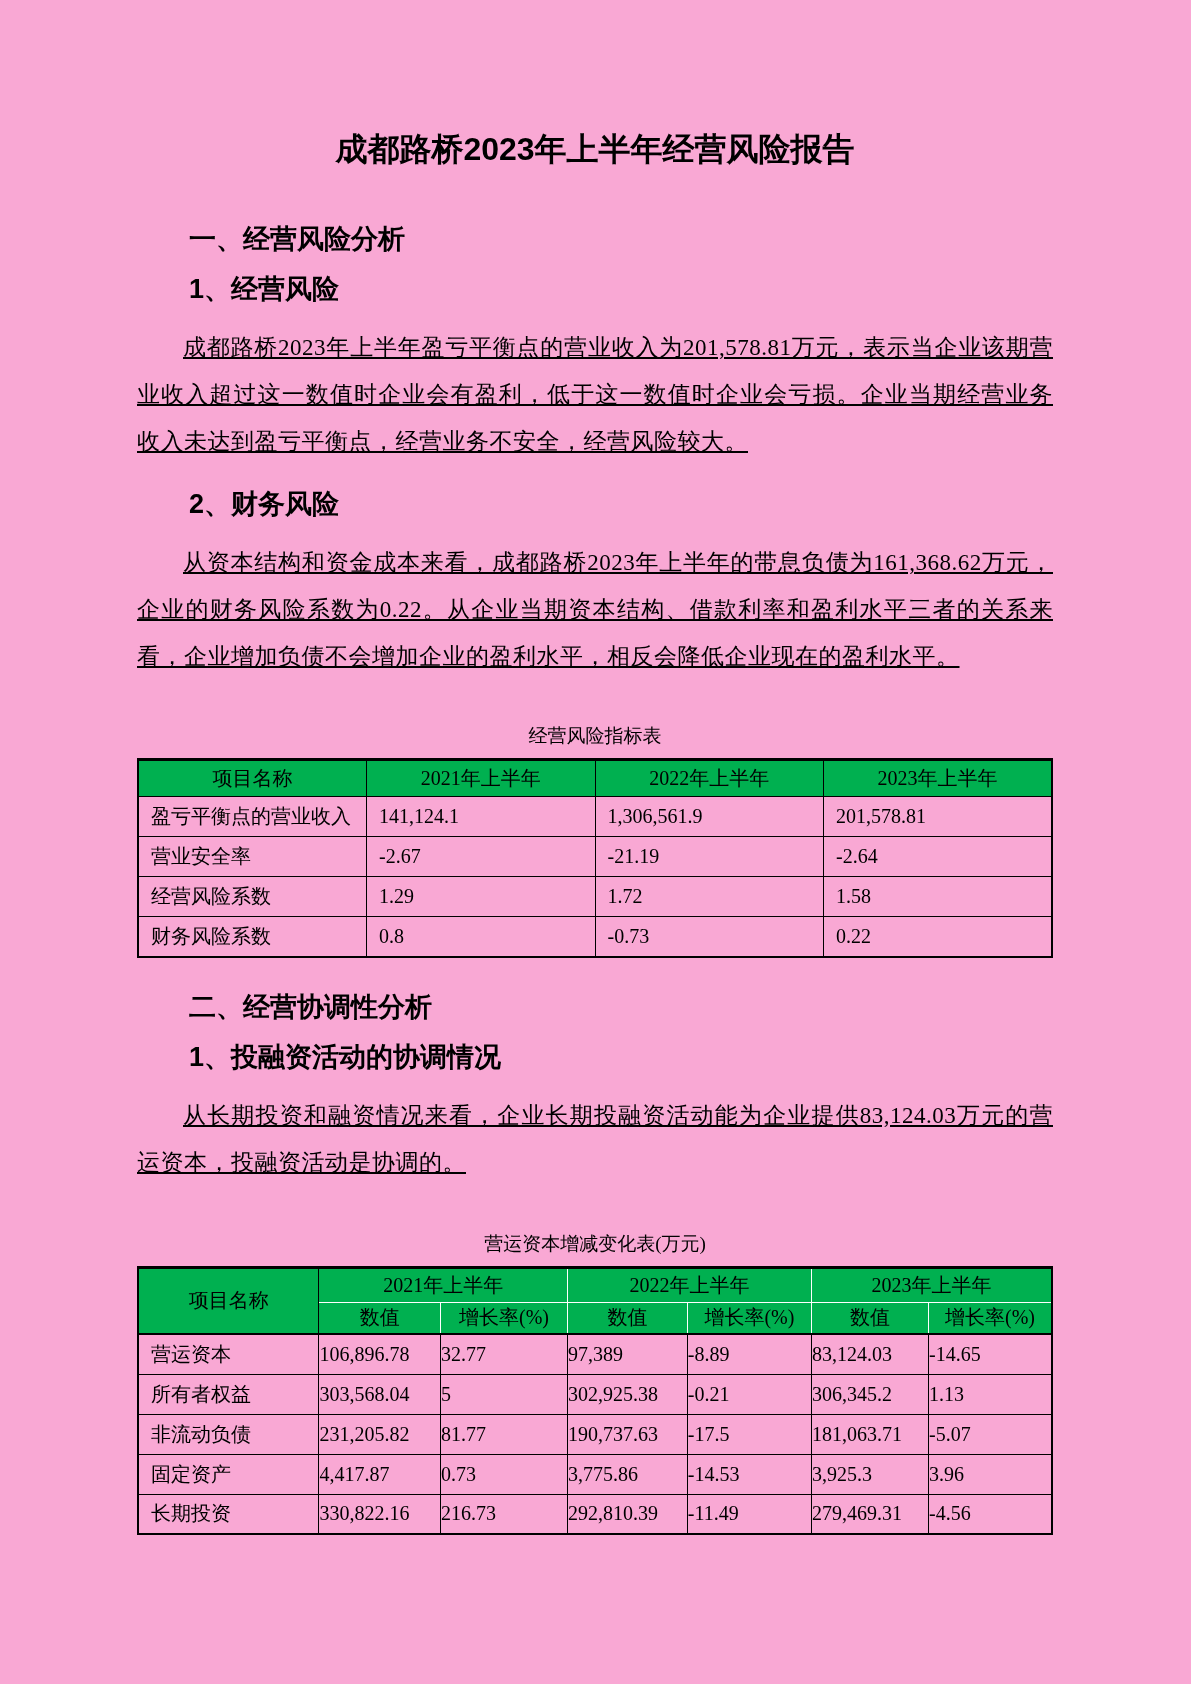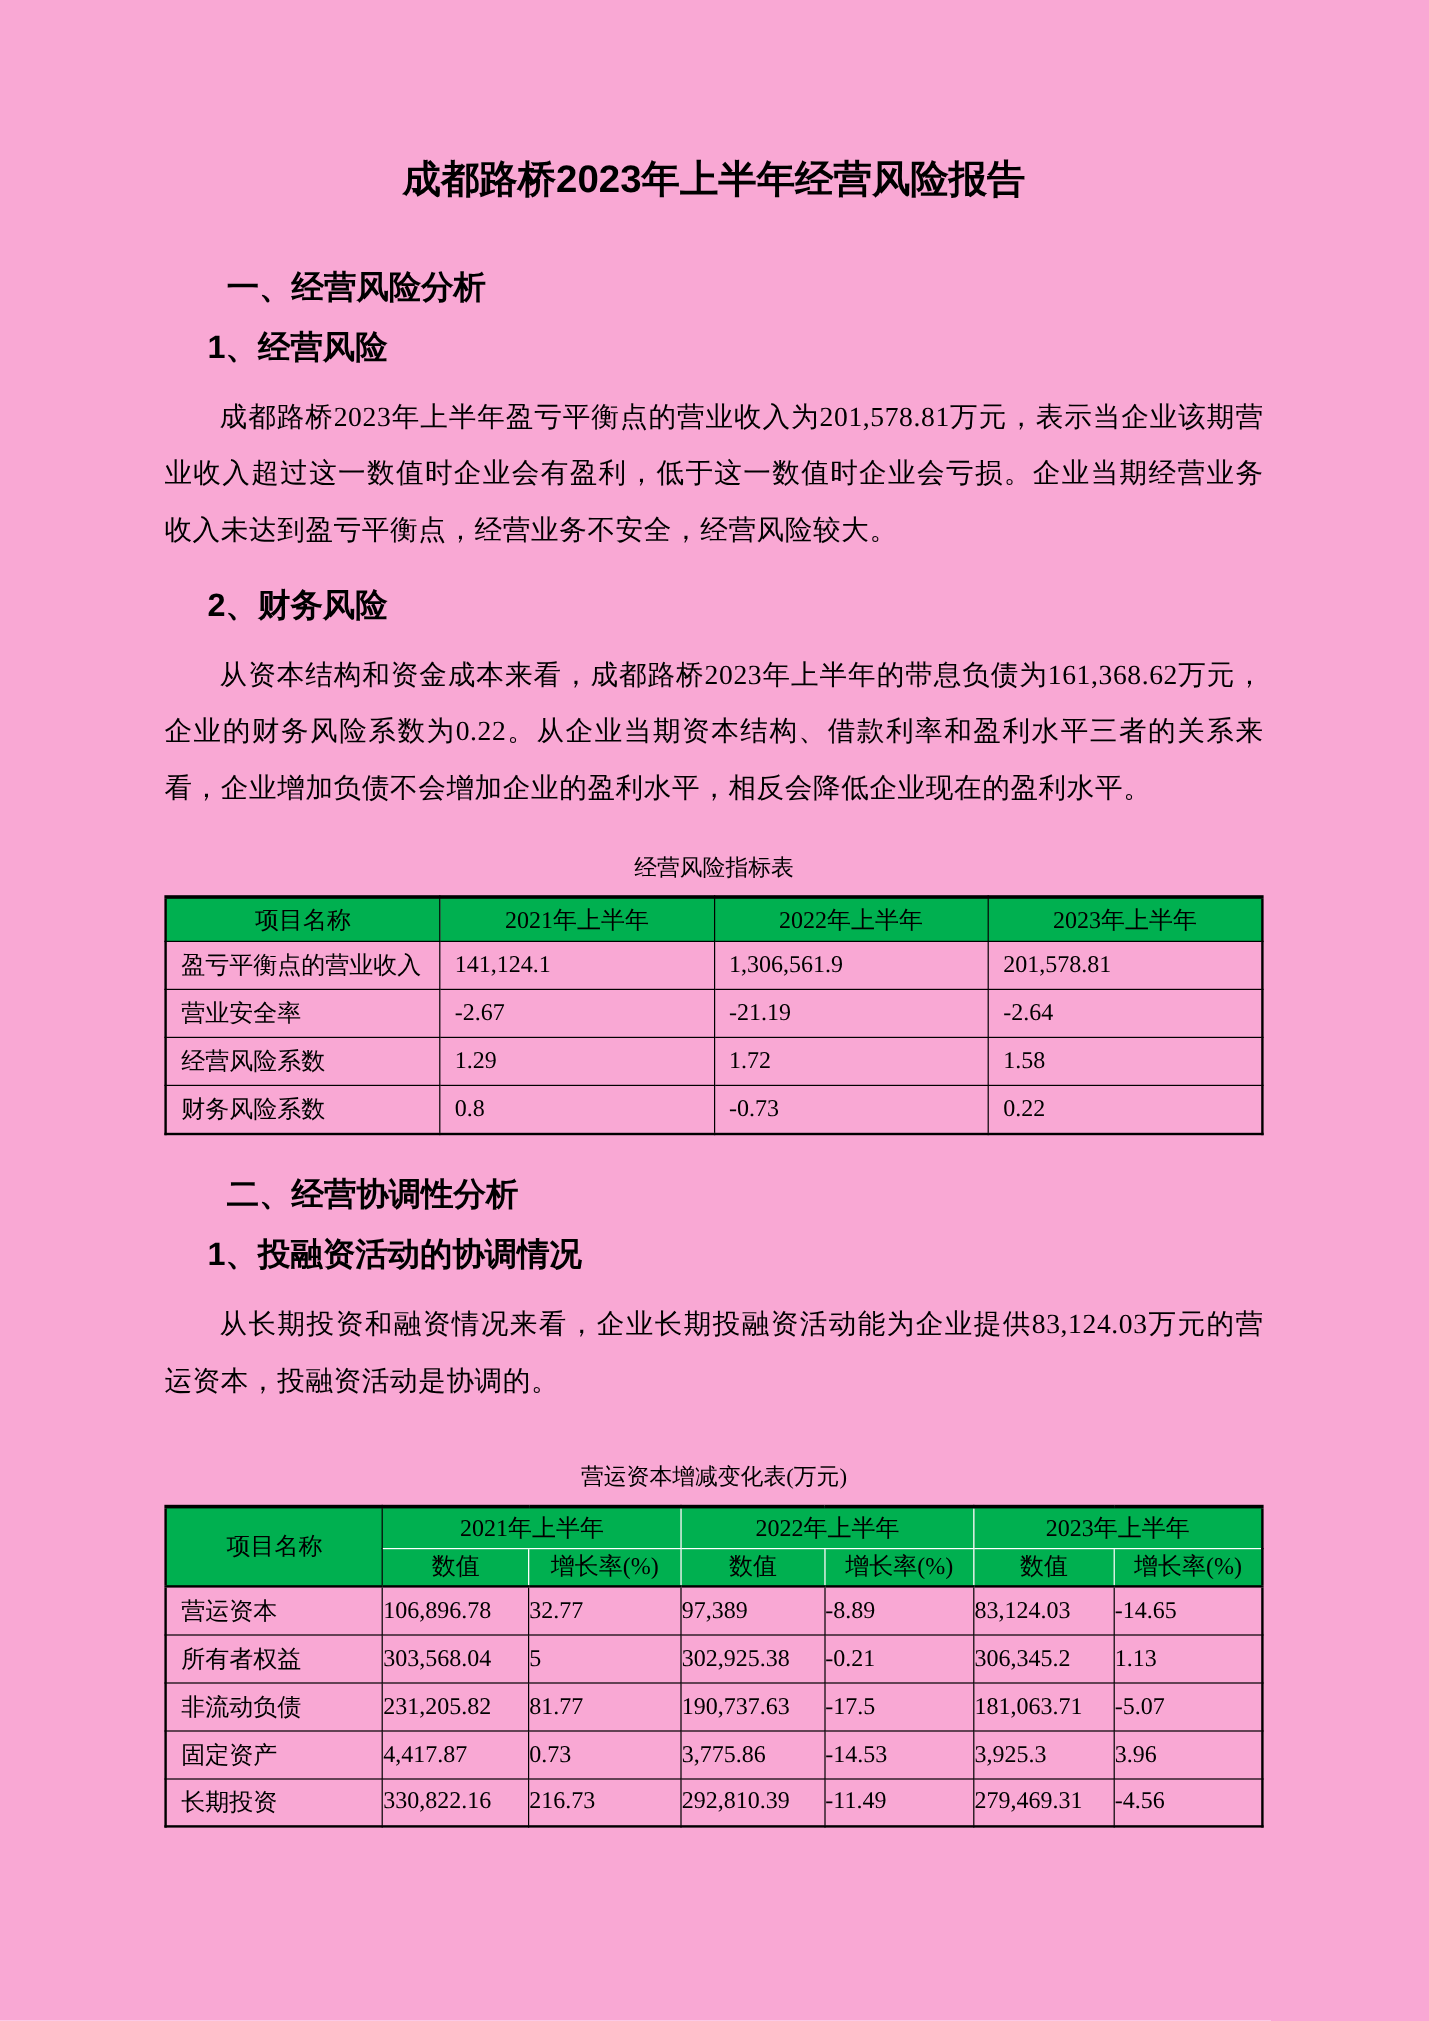--- a/index.html
+++ b/index.html
@@ -23,37 +23,38 @@
     line-height:46px;
   }
   .h-sec {
     margin:48px 0 0 52px;
     font-family:"Liberation Sans","DejaVu Sans",sans-serif;
     font-weight:bold;
     font-size:27px;
     line-height:38px;
   }
   .h-sub {
-    margin:12px 0 0 36px;
+    margin:12px 0 0 52px;
     font-family:"Liberation Sans","DejaVu Sans",sans-serif;
     font-weight:bold;
     font-size:27px;
     line-height:38px;
   }
   .para {
     margin-top:16px;
     font-size:23px;
     line-height:47px;
     text-align:justify;
     text-align-last:left;
     text-indent:2em;
     letter-spacing:0.5px;
+    text-decoration:underline;
   }
   .tbl-caption {
-    margin-top:32px;
+    margin-top:44px;
     text-align:center;
     font-size:19px;
     line-height:24px;
   }
   .tbl-caption.second { margin-top:46px; }
   table {
     width:100%;
     margin-top:10px;
     border-collapse:collapse;
     table-layout:fixed;

